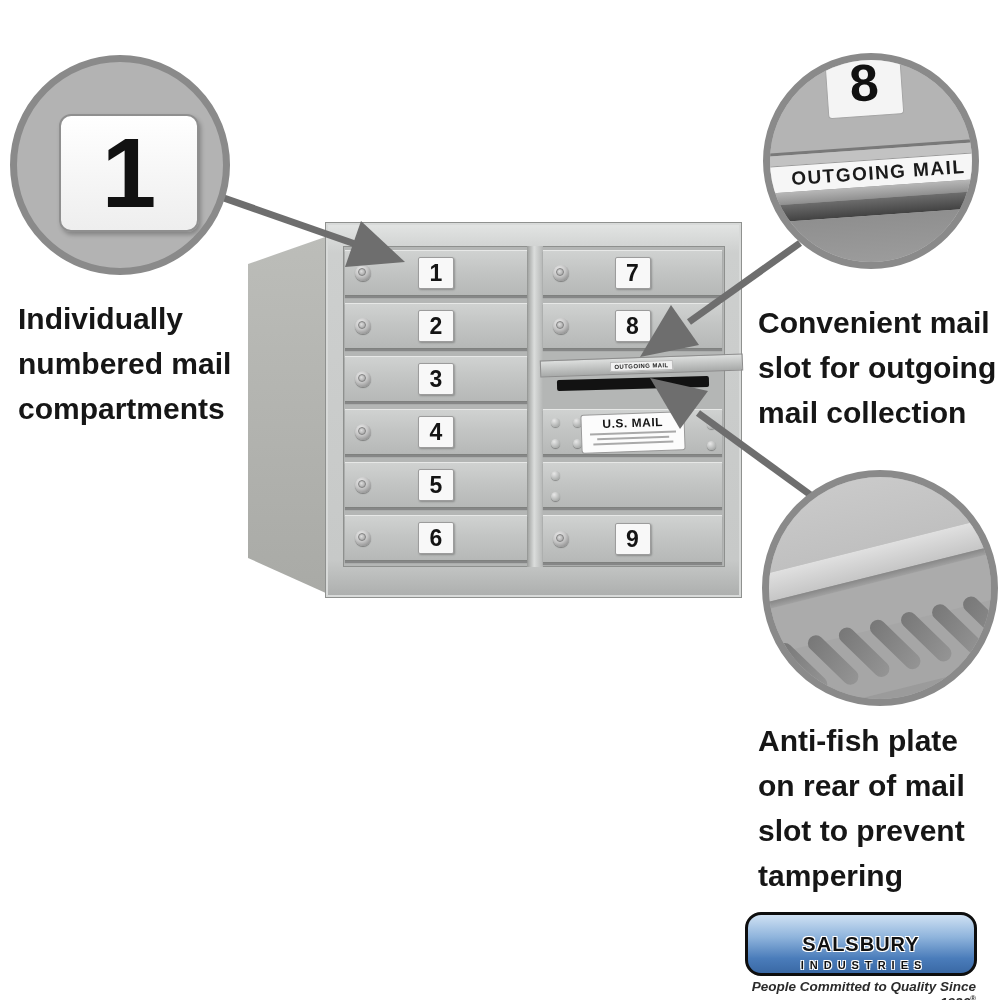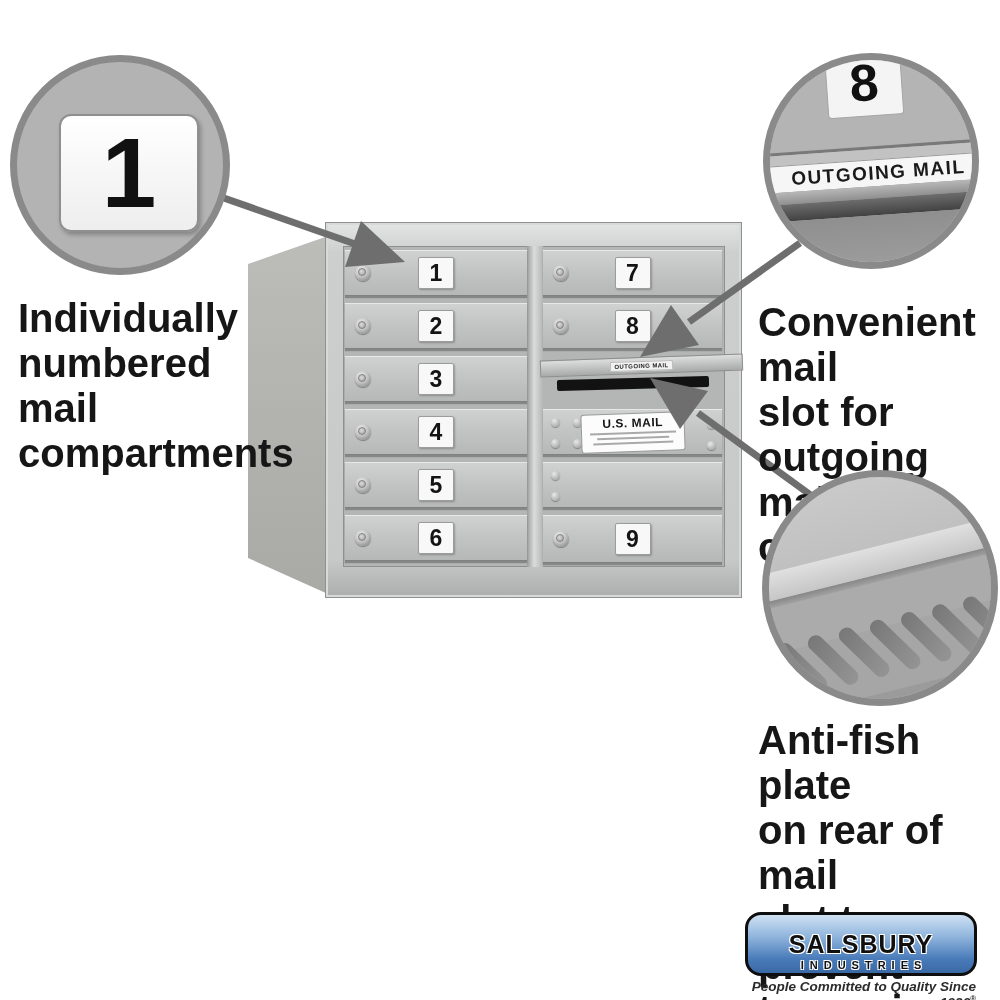--- a/index.html
+++ b/index.html
@@ -48,21 +48,21 @@
   #circleFish .bright{position:absolute;left:0;top:108px;width:100%;height:28px;
      background:linear-gradient(180deg,#e0e0e0,#c6c6c6);}
   #circleFish .edge{position:absolute;left:0;top:136px;width:100%;height:7px;
      background:linear-gradient(180deg,#878787,#a2a2a2);}
   #circleFish .plate-mid{position:absolute;left:0;top:143px;width:100%;height:45px;background:#ababab;}
   #circleFish .tooth{position:absolute;top:176px;width:16px;height:64px;border-radius:9px;
      background:linear-gradient(165deg,#777777,#959595);transform:rotate(-32deg);}
   #circleFish .below{position:absolute;left:0;top:252px;width:100%;height:64px;background:#9b9b9b;}
 
   
-  .caption{position:absolute;font-size:40px;line-height:45px;font-weight:bold;color:#161616;
+  .caption{position:absolute;font-size:30px;line-height:45px;font-weight:bold;color:#161616;
            white-space:pre-line;z-index:25;}
   #cap-left{left:18px;top:296px;width:270px;}
   #cap-outgoing{left:758px;top:300px;width:250px;}
   #cap-fish{left:758px;top:718px;width:250px;}
 
   
   .side-panel{position:absolute;left:248px;top:236px;width:80px;height:358px;z-index:5;
      background:linear-gradient(180deg,#bcbdb9,#a9aaa6);
      clip-path:polygon(0 28px,100% 0,100% 100%,0 322px);}
   .mb-frame{position:absolute;left:325px;top:222px;width:417px;height:376px;z-index:6;
@@ -106,21 +106,21 @@
   .fineline{height:2px;background:#a9a9a9;margin-top:3px;}
 
   
   #arrows{position:absolute;left:0;top:0;z-index:20;}
 
   
   #logo{position:absolute;left:745px;top:912px;width:232px;height:64px;z-index:25;
      background:linear-gradient(180deg,#cfe1f3 0%,#8fb4dc 38%,#4a7cba 75%,#3a69a5 100%);
      border:3px solid #0e0e0e;border-radius:16px;box-sizing:border-box;
      display:flex;flex-direction:column;align-items:center;justify-content:center;}
-  #logo .brand{font-size:25px;font-weight:bold;color:#101010;line-height:30px;letter-spacing:1px;
+  #logo .brand{font-size:20px;font-weight:bold;color:#101010;line-height:30px;letter-spacing:1px;
      text-shadow:-1px -1px 0 #fff,1px -1px 0 #fff,-1px 1px 0 #fff,1px 1px 0 #fff;margin-top:12px;}
   #logo .division{font-size:11px;font-weight:bold;color:#101010;letter-spacing:6px;line-height:12px;
      margin-left:6px;text-shadow:-1px -1px 0 #fff,1px -1px 0 #fff,-1px 1px 0 #fff,1px 1px 0 #fff;}
   #tagline{position:absolute;left:718px;top:979px;width:258px;z-index:25;text-align:right;
      font-size:13.5px;font-style:italic;font-weight:bold;color:#2b2b2b;}
   #tagline sup{font-size:8px;}
 </style>
 </head>
 <body>
 

